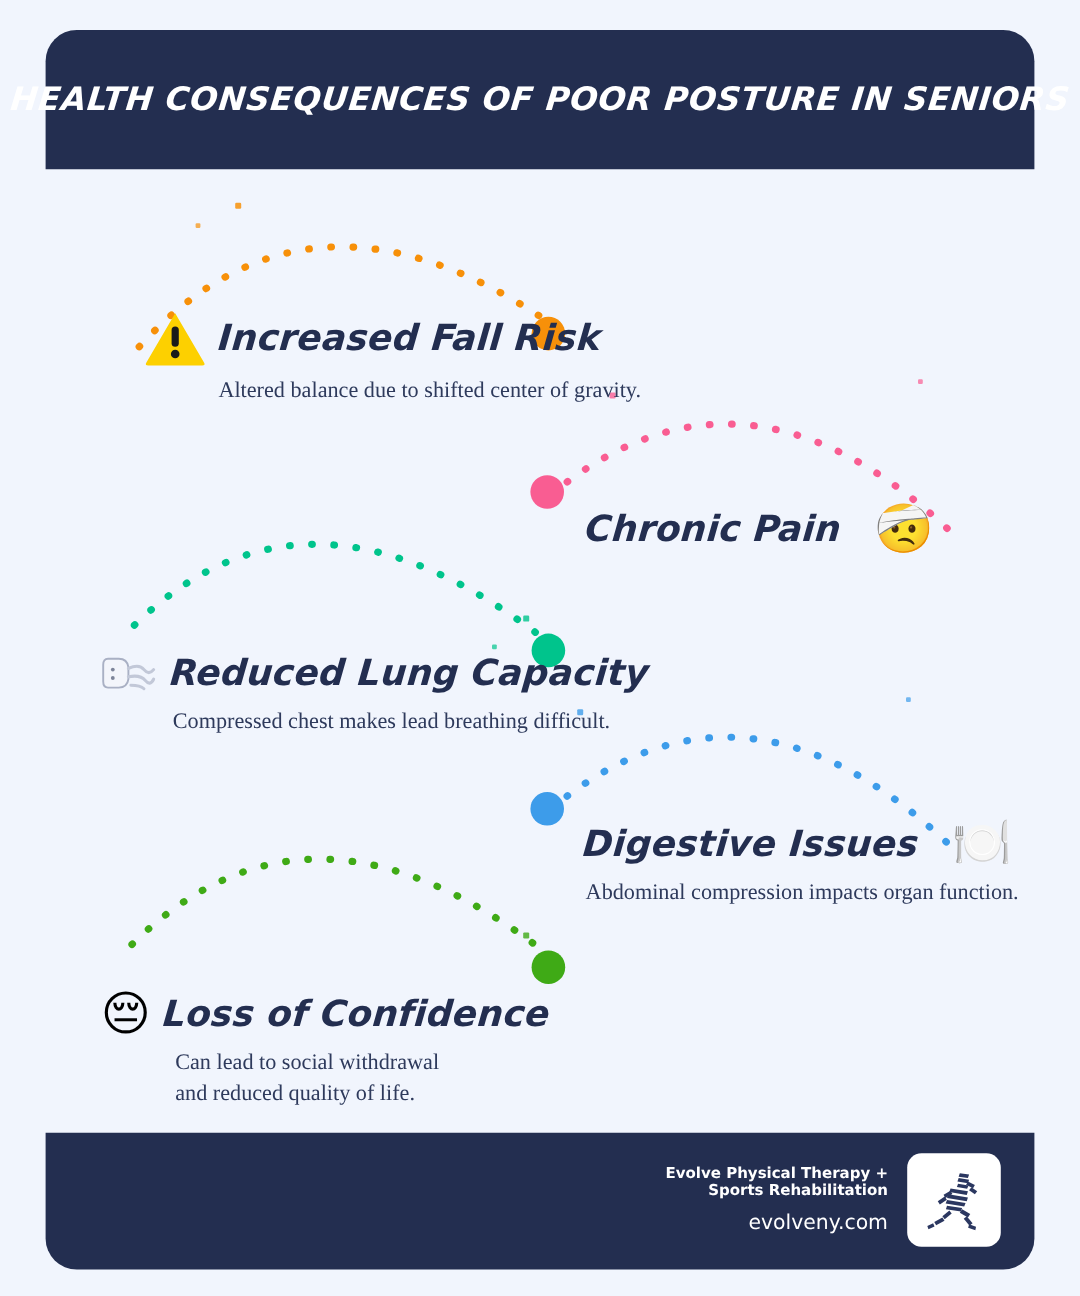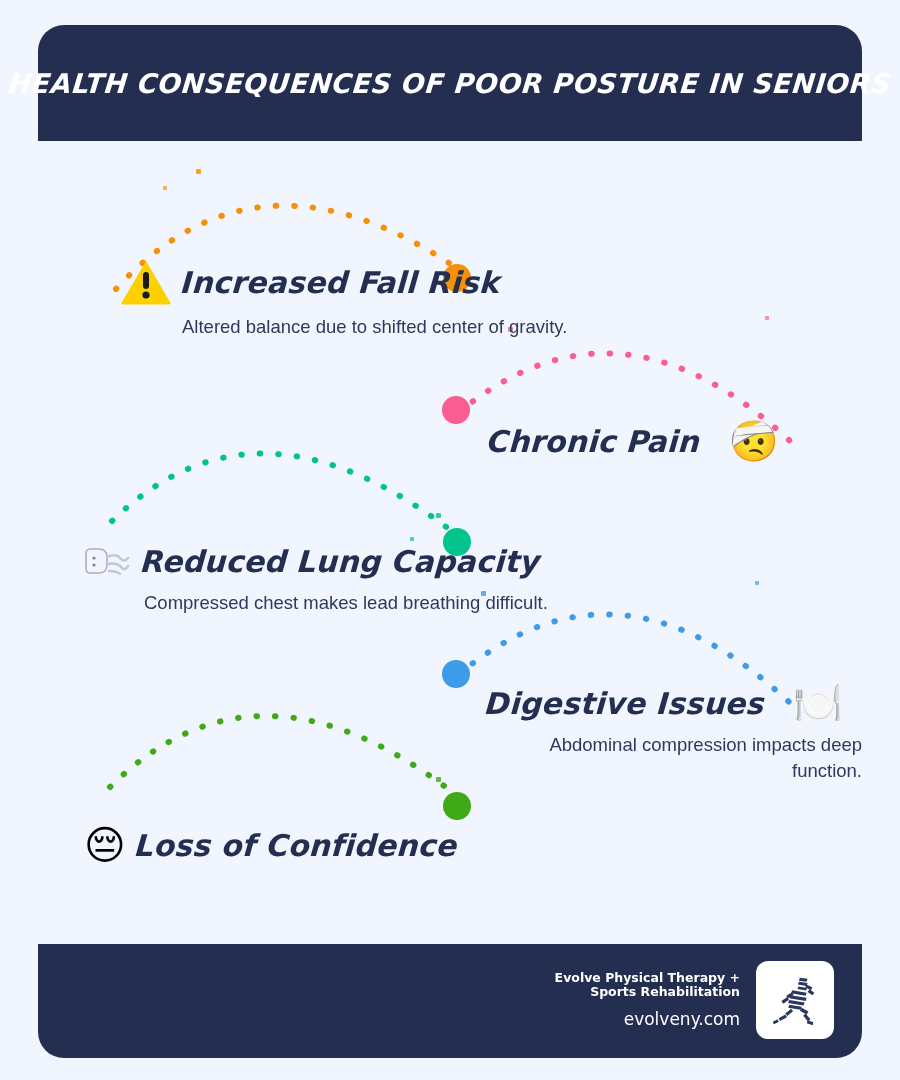--- a/index.html
+++ b/index.html
@@ -93,26 +93,25 @@
     color: #232e50;
     font-family: "DejaVu Sans", sans-serif;
     font-size: 30px;
     font-weight: 700;
     font-style: italic;
     transform: skewX(-5deg);
     letter-spacing: 0.2px;
   }
   .item-desc {
     color: #2e3a5c;
-    font-family: Liberation Sans, sans-serif;
+    font-family: Liberation Serif, serif;
     font-size: 18.5px;
     line-height: 1.38;
     margin-top: 9px;
     font-weight: 400;
-    text-align: right;
   }
   .item-desc.indent {
     margin-left: 62px;
   }
   .item-desc.indent-sm {
     margin-left: 2px;
   }
 
   
   .warn-icon {
@@ -254,28 +253,29 @@
           <span class="item-title">Reduced Lung Capacity</span>
         </div>
         <div class="item-desc indent">Compressed chest makes lead breathing difficult.</div>
       </div>
 
       <div class="item" style="left:448px; top:542px;">
         <div class="item-head">
           <span class="item-title">Digestive Issues</span>
           <span class="item-emoji right">🍽️</span>
         </div>
-        <div class="item-desc indent-sm">Abdominal compression impacts deep function.</div>
+        <div class="item-desc indent-sm">Abdominal compression impacts organ function.</div>
       </div>
 
       <div class="item" style="left:46px; top:684px;">
         <div class="item-head">
           <span class="item-emoji">😔</span>
           <span class="item-title">Loss of Confidence</span>
         </div>
+        <div class="item-desc" style="margin-left:62px; max-width:250px;">Can lead to social withdrawal and reduced quality of life.</div>
       </div>
 
     </div>
 
     <div class="footer">
       <div class="footer-inner">
         <div class="footer-text">
           <div class="footer-brand">Evolve Physical Therapy + Sports Rehabilitation</div>
           <div class="footer-url">evolveny.com</div>
         </div>

